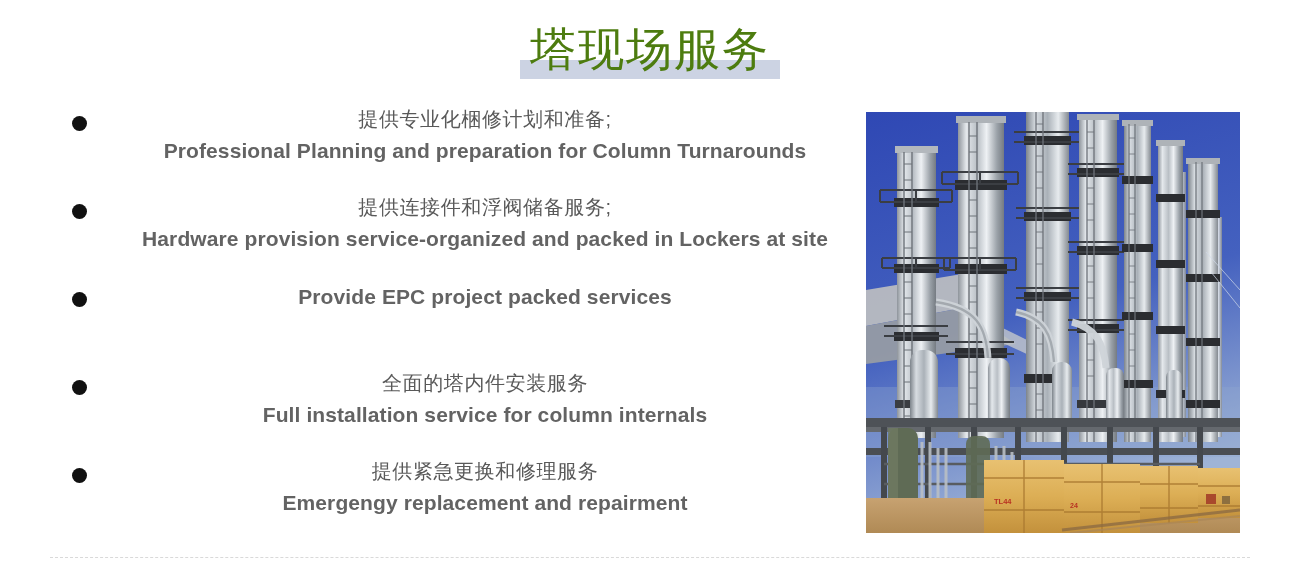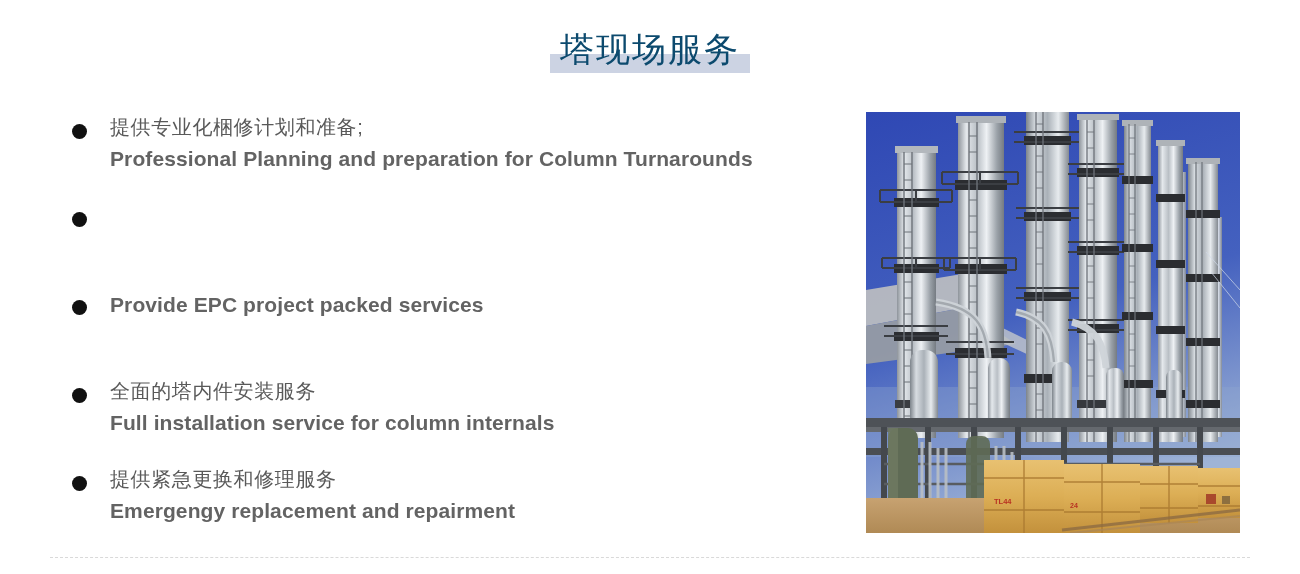--- a/index.html
+++ b/index.html
@@ -22,24 +22,24 @@
     left: 0;
     width: 1300px;
     height: 92px;
     display: flex;
     align-items: center;
     justify-content: center;
   }
   .title {
     position: relative;
     display: inline-block;
-    font-size: 34px;
+    font-size: 46px;
     line-height: 1;
     letter-spacing: 2px;
-    color: #0c4a6e;
+    color: #4d7c0f;
     font-weight: 400;
     padding: 0 4px;
     margin-top: 6px;
   }
   .title-highlight {
     position: absolute;
     left: -6px;
     right: -6px;
     bottom: -7px;
     height: 19px;
@@ -47,23 +47,24 @@
     z-index: 0;
   }
   .title-text {
     position: relative;
     z-index: 1;
   }
 
   
   .list {
     position: absolute;
-    top: 112px;
+    top: 104px;
     left: 70px;
     width: 790px;
+    text-align: center;
   }
   .bullet-row {
     position: relative;
     height: 88px;
   }
   .bullet-dot {
     position: absolute;
     left: 2px;
     top: 12px;
     width: 15px;
@@ -132,20 +133,24 @@
   <div class="bullet-row">
     <span class="bullet-dot"></span>
     <div class="bullet-texts">
       <div class="line-cn">提供专业化梱修计划和准备;</div>
       <div class="line-en">Professional Planning and preparation for Column Turnarounds</div>
     </div>
   </div>
 
   <div class="bullet-row">
     <span class="bullet-dot"></span>
+    <div class="bullet-texts">
+      <div class="line-cn">提供连接件和浮阀储备服务;</div>
+      <div class="line-en">Hardware provision service-organized and packed in Lockers at site</div>
+    </div>
   </div>
 
   <div class="bullet-row">
     <span class="bullet-dot"></span>
     <div class="bullet-texts">
       <div class="line-en">Provide EPC project packed services</div>
     </div>
   </div>
 
   <div class="bullet-row">

